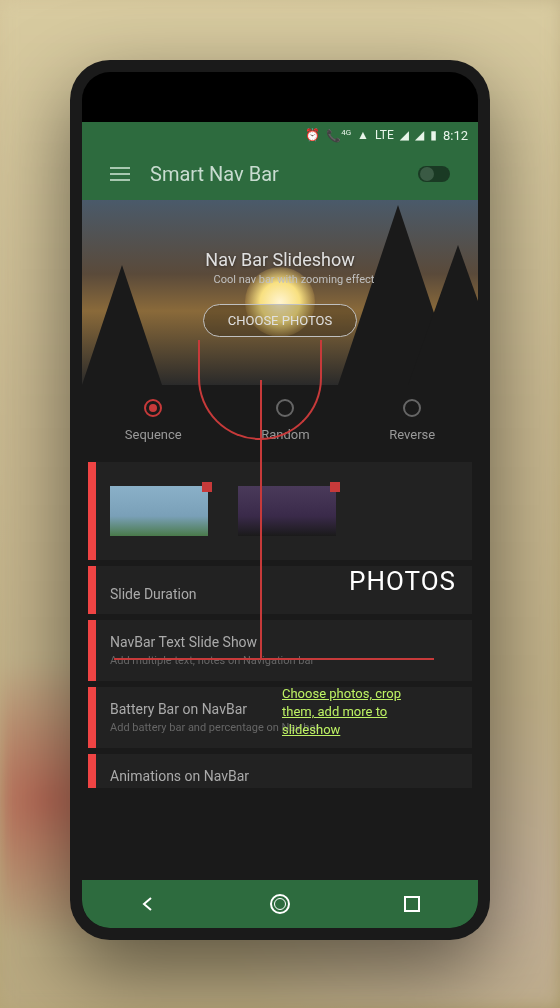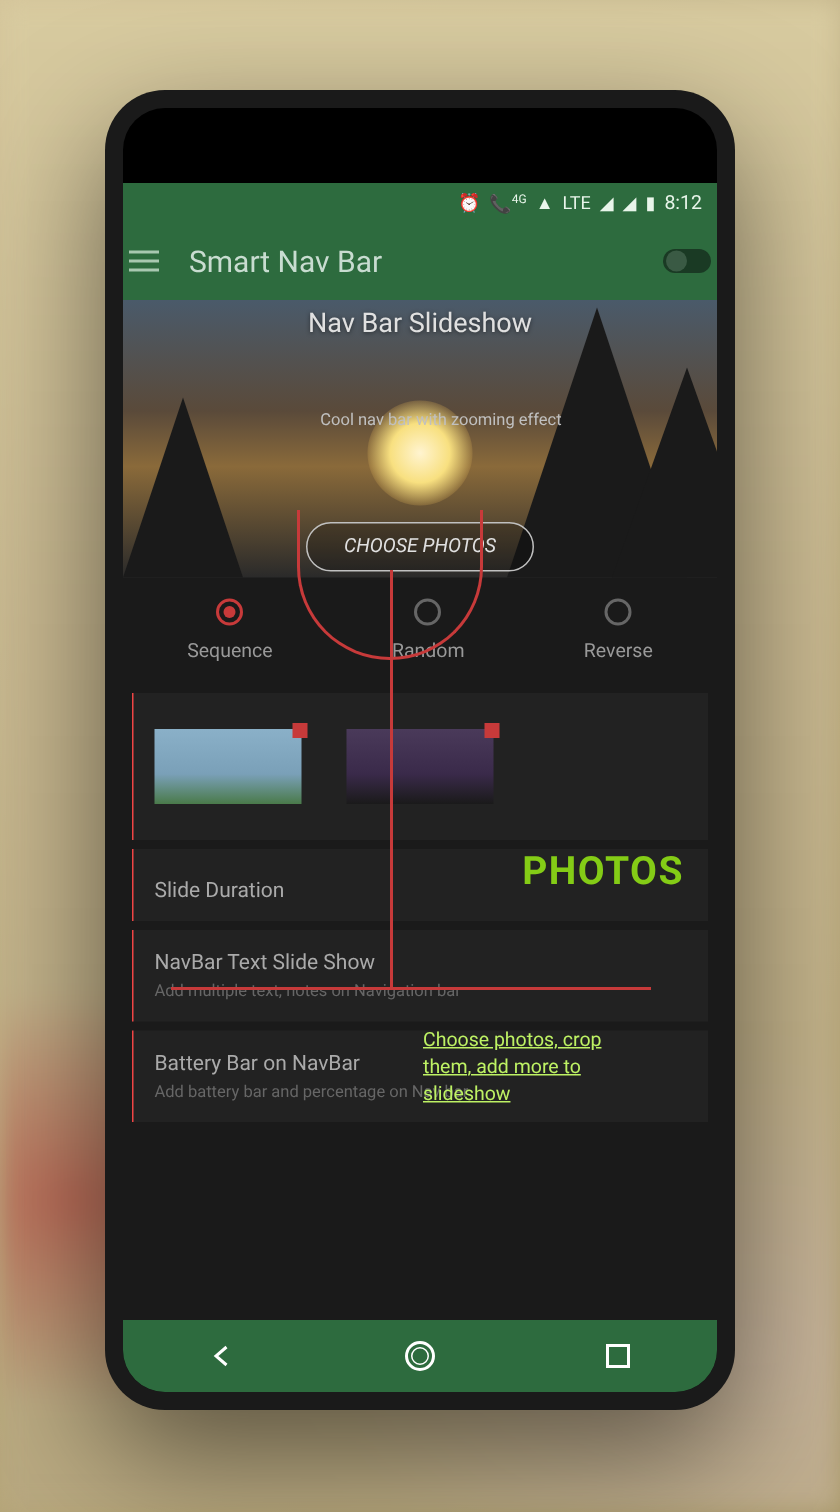--- a/index.html
+++ b/index.html
@@ -78,21 +78,21 @@
     color: #e8f5ea;
     font-size: 12px;
   }
   .status-icon { font-size: 12px; line-height: 1; }
   .sb-time { font-size: 13px; }
   .app-bar {
     height: 52px;
     background: #2d6b3e;
     display: flex;
     align-items: center;
-    padding: 0 4px;
+    padding: 0 28px;
     gap: 20px;
     justify-content: flex-end;
   }
   .hamburger {
     display: flex;
     flex-direction: column;
     gap: 4px;
     cursor: pointer;
   }
   .hamburger span {
@@ -132,21 +132,20 @@
   }
   .hero {
     height: 185px;
     background: linear-gradient(180deg, #4a5a6a 0%, #5a4a3a 40%, #8a6a3a 60%, #2a2a2a 100%);
     position: relative;
     display: flex;
     flex-direction: column;
     justify-content: center;
     align-items: center;
     overflow: hidden;
-    gap: 44px;
   }
   .hero-sun {
     position: absolute;
     left: 50%;
     top: 55%;
     transform: translate(-50%, -50%);
     width: 70px;
     height: 70px;
     background: radial-gradient(circle, #fff4d0 0%, #f8e080 40%, rgba(200,160,80,0.3) 70%, transparent 100%);
     border-radius: 50%;
@@ -198,21 +197,20 @@
   .hero-btn {
     margin-top: 18px;
     padding: 8px 24px;
     border: 1px solid #c0c0c0;
     border-radius: 20px;
     color: #e0e0e0;
     font-size: 13px;
     z-index: 2;
     cursor: pointer;
     background: rgba(0,0,0,0.2);
-    font-style: italic;
   }
   .radio-row {
     display: flex;
     justify-content: space-around;
     padding: 14px 10px;
     background: #1a1a1a;
     gap: 14px;
   }
   .radio-item {
     display: flex;
@@ -238,21 +236,21 @@
     top: 3px;
     width: 8px;
     height: 8px;
     background: #c73a3a;
     border-radius: 50%;
   }
   .radio-label { color: #999; font-size: 13px; }
   .card {
     margin: 6px 6px;
     background: #222;
-    border-left: 1px solid #ef4444;
+    border-left: 8px solid #ef4444;
     padding: 14px;
   }
   .thumb-row {
     display: flex;
     gap: 30px;
     padding: 10px 0;
   }
   .thumb {
     width: 98px;
     height: 50px;
@@ -270,24 +268,24 @@
     background: linear-gradient(180deg, #8ab0c8 0%, #7aa0b8 60%, #4a7a4a 100%);
   }
   .thumb2 {
     background: linear-gradient(180deg, #4a3a5a 0%, #3a2a4a 60%, #1a1a1a 100%);
   }
   .card-title { color: #aaa; font-size: 14px; }
   .card-sub { color: #666; font-size: 11px; margin-top: 4px; }
   .section-label {
     position: absolute;
     right: 16px;
-    color: #84cc16;
+    color: #ffffff;
     font-size: 26px;
     letter-spacing: 1px;
-    font-weight: 700;
+    font-weight: 400;
     top: 0;
   }
   .slide-dur-card {
     position: relative;
     padding: 20px 14px 12px;
   }
   .navbar {
     height: 48px;
     background: #2d6b3e;
     display: flex;
@@ -447,20 +445,23 @@
         <div class="card">
           <div class="card-title">NavBar Text Slide Show</div>
           <div class="card-sub">Add multiple text, notes on Navigation bar</div>
         </div>
 
         <div class="card">
           <div class="card-title">Battery Bar on NavBar</div>
           <div class="card-sub">Add battery bar and percentage on Nav bar</div>
         </div>
 
+        <div class="card" style="padding-bottom:4px">
+          <div class="card-title">Animations on NavBar</div>
+        </div>
       </div>
 
       <div class="navbar">
         <div class="nav-btn">
           <svg width="16" height="16" viewBox="0 0 16 16">
               <path d="M11 2 L4 8 L11 14" fill="none" stroke="#fff" stroke-width="2"></path>
             </svg>
         </div>
         <div class="nav-btn">
           <div class="nav-circle"></div>

